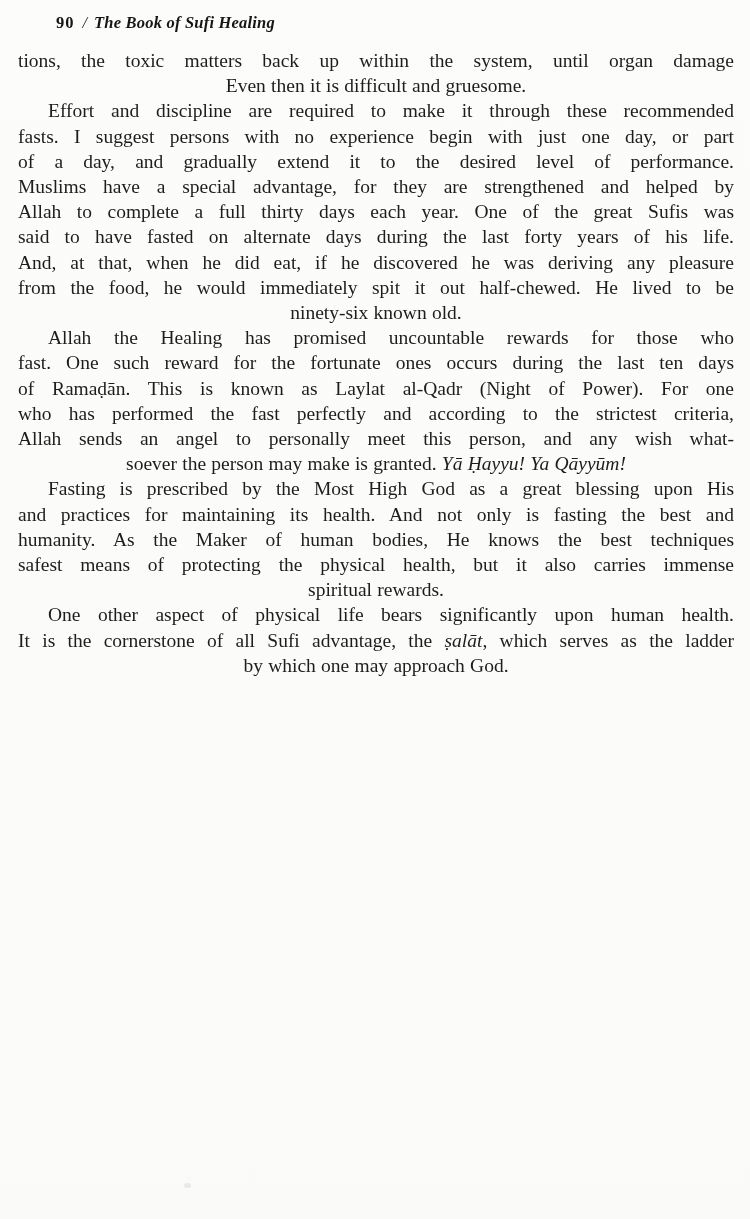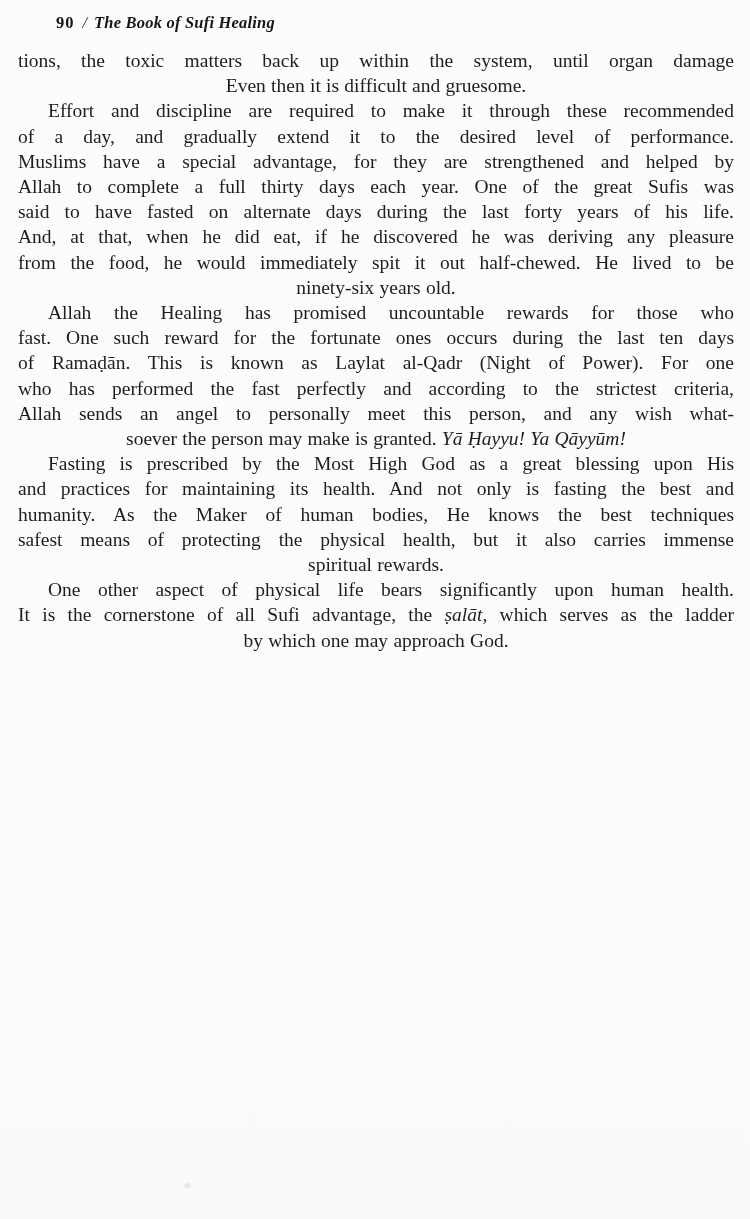--- a/index.html
+++ b/index.html
@@ -86,27 +86,28 @@
     <span class="pagenum">90</span><span class="sep">/</span><span class="booktitle">The Book of Sufi Healing</span>
   </div>
 
   <div class="text-block" id="text-block">
       <div class="paragraph">
         <div class="line just"><span>tions, the toxic matters back up within the system, until organ damage</span></div>
         <div class="line"><span>Even then it is difficult and gruesome.</span></div>
       </div>
       <div class="paragraph">
         <div class="line just indent"><span>Effort and discipline are required to make it through these recommended</span></div>
+        <div class="line just"><span>fasts. I suggest persons with no experience begin with just one day, or part</span></div>
         <div class="line just"><span>of a day, and gradually extend it to the desired level of performance.</span></div>
         <div class="line just"><span>Muslims have a special advantage, for they are strengthened and helped by</span></div>
         <div class="line just"><span>Allah to complete a full thirty days each year. One of the great Sufis was</span></div>
         <div class="line just"><span>said to have fasted on alternate days during the last forty years of his life.</span></div>
         <div class="line just"><span>And, at that, when he did eat, if he discovered he was deriving any pleasure</span></div>
         <div class="line just"><span>from the food, he would immediately spit it out half-chewed. He lived to be</span></div>
-        <div class="line"><span>ninety-six years old.</span></div>
+        <div class="line"><span>ninety-six known old.</span></div>
       </div>
       <div class="paragraph">
         <div class="line just indent"><span>Allah the Healing has promised uncountable rewards for those who</span></div>
         <div class="line just"><span>fast. One such reward for the fortunate ones occurs during the last ten days</span></div>
         <div class="line just"><span>of Ramaḍān. This is known as Laylat al-Qadr (Night of Power). For one</span></div>
         <div class="line just"><span>who has performed the fast perfectly and according to the strictest criteria,</span></div>
         <div class="line just"><span>Allah sends an angel to personally meet this person, and any wish what-</span></div>
         <div class="line"><span>soever the person may make is granted. </span><span class="it">Yā Ḥayyu! Ya Qāyyūm!</span></div>
       </div>
       <div class="paragraph">

